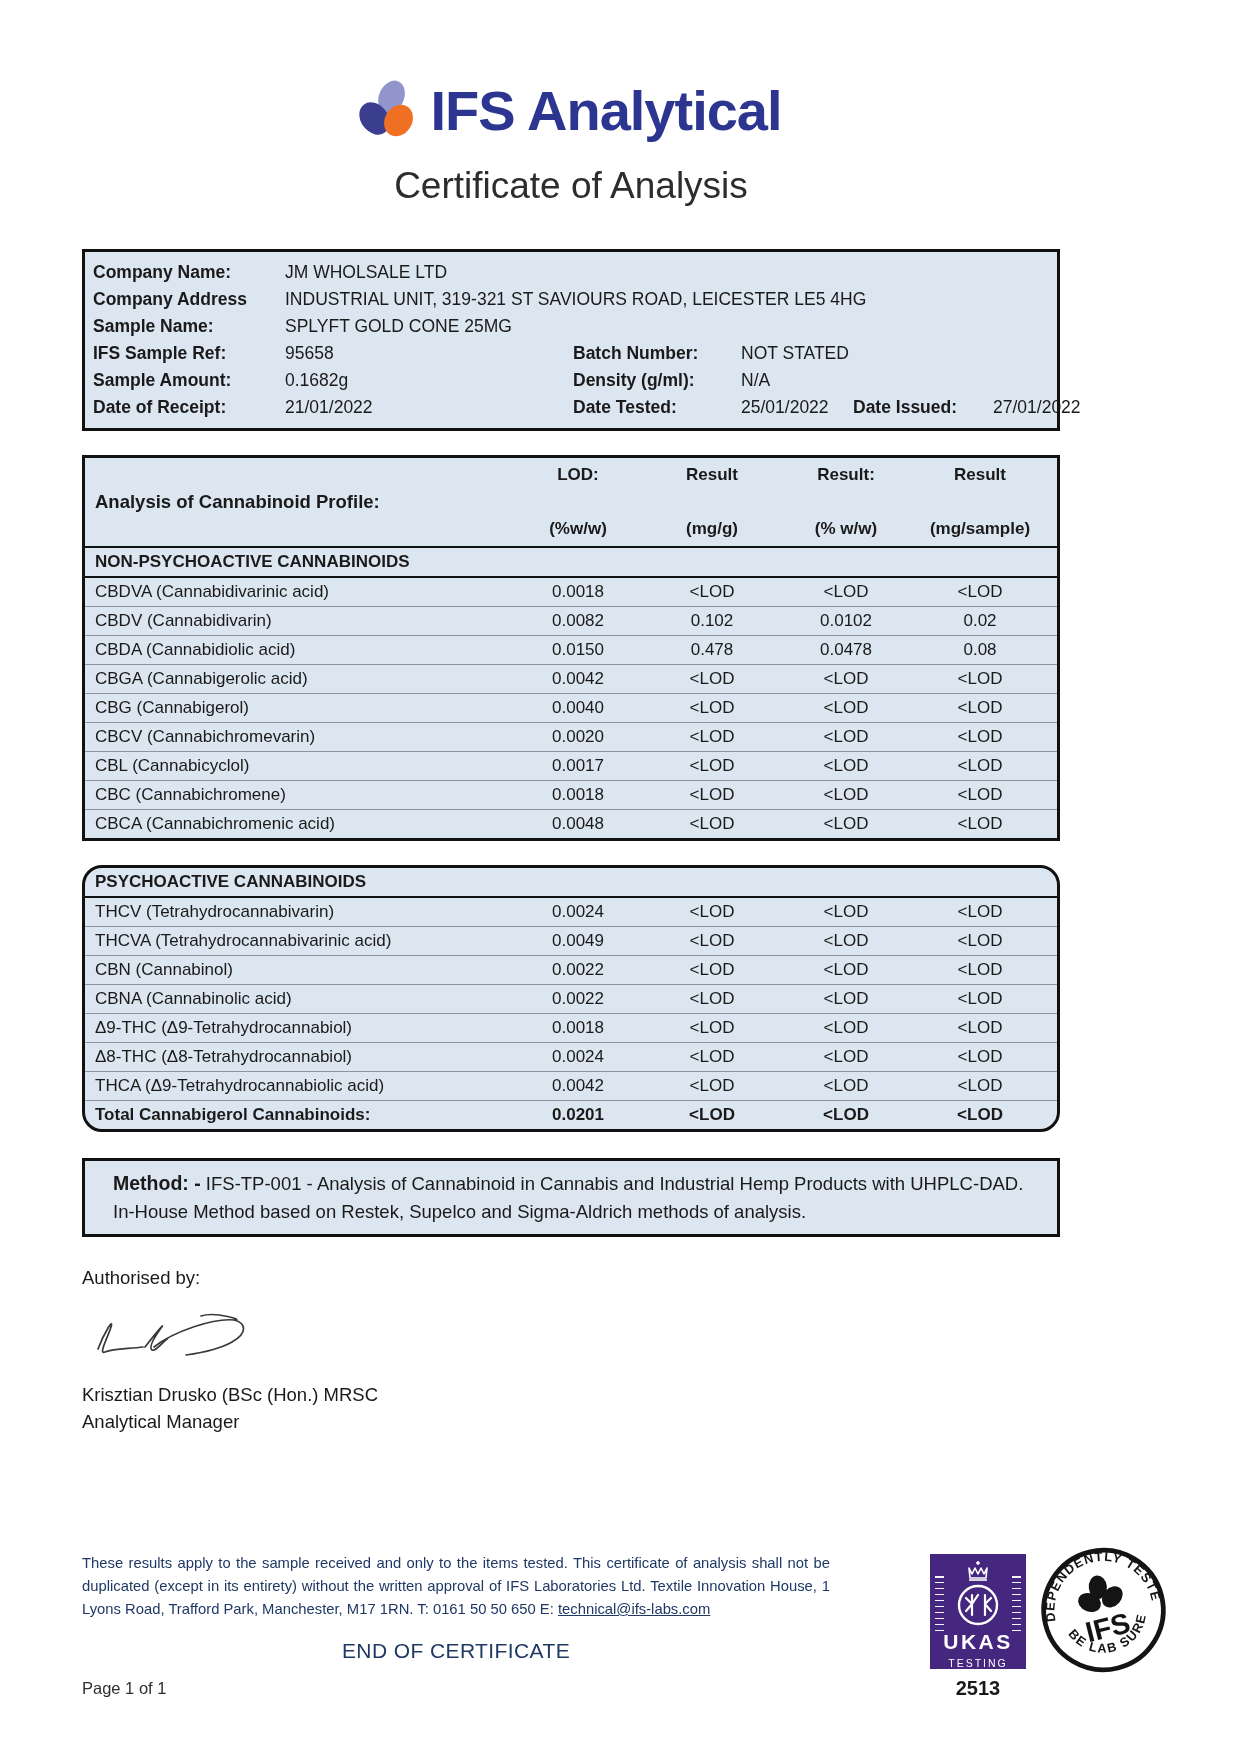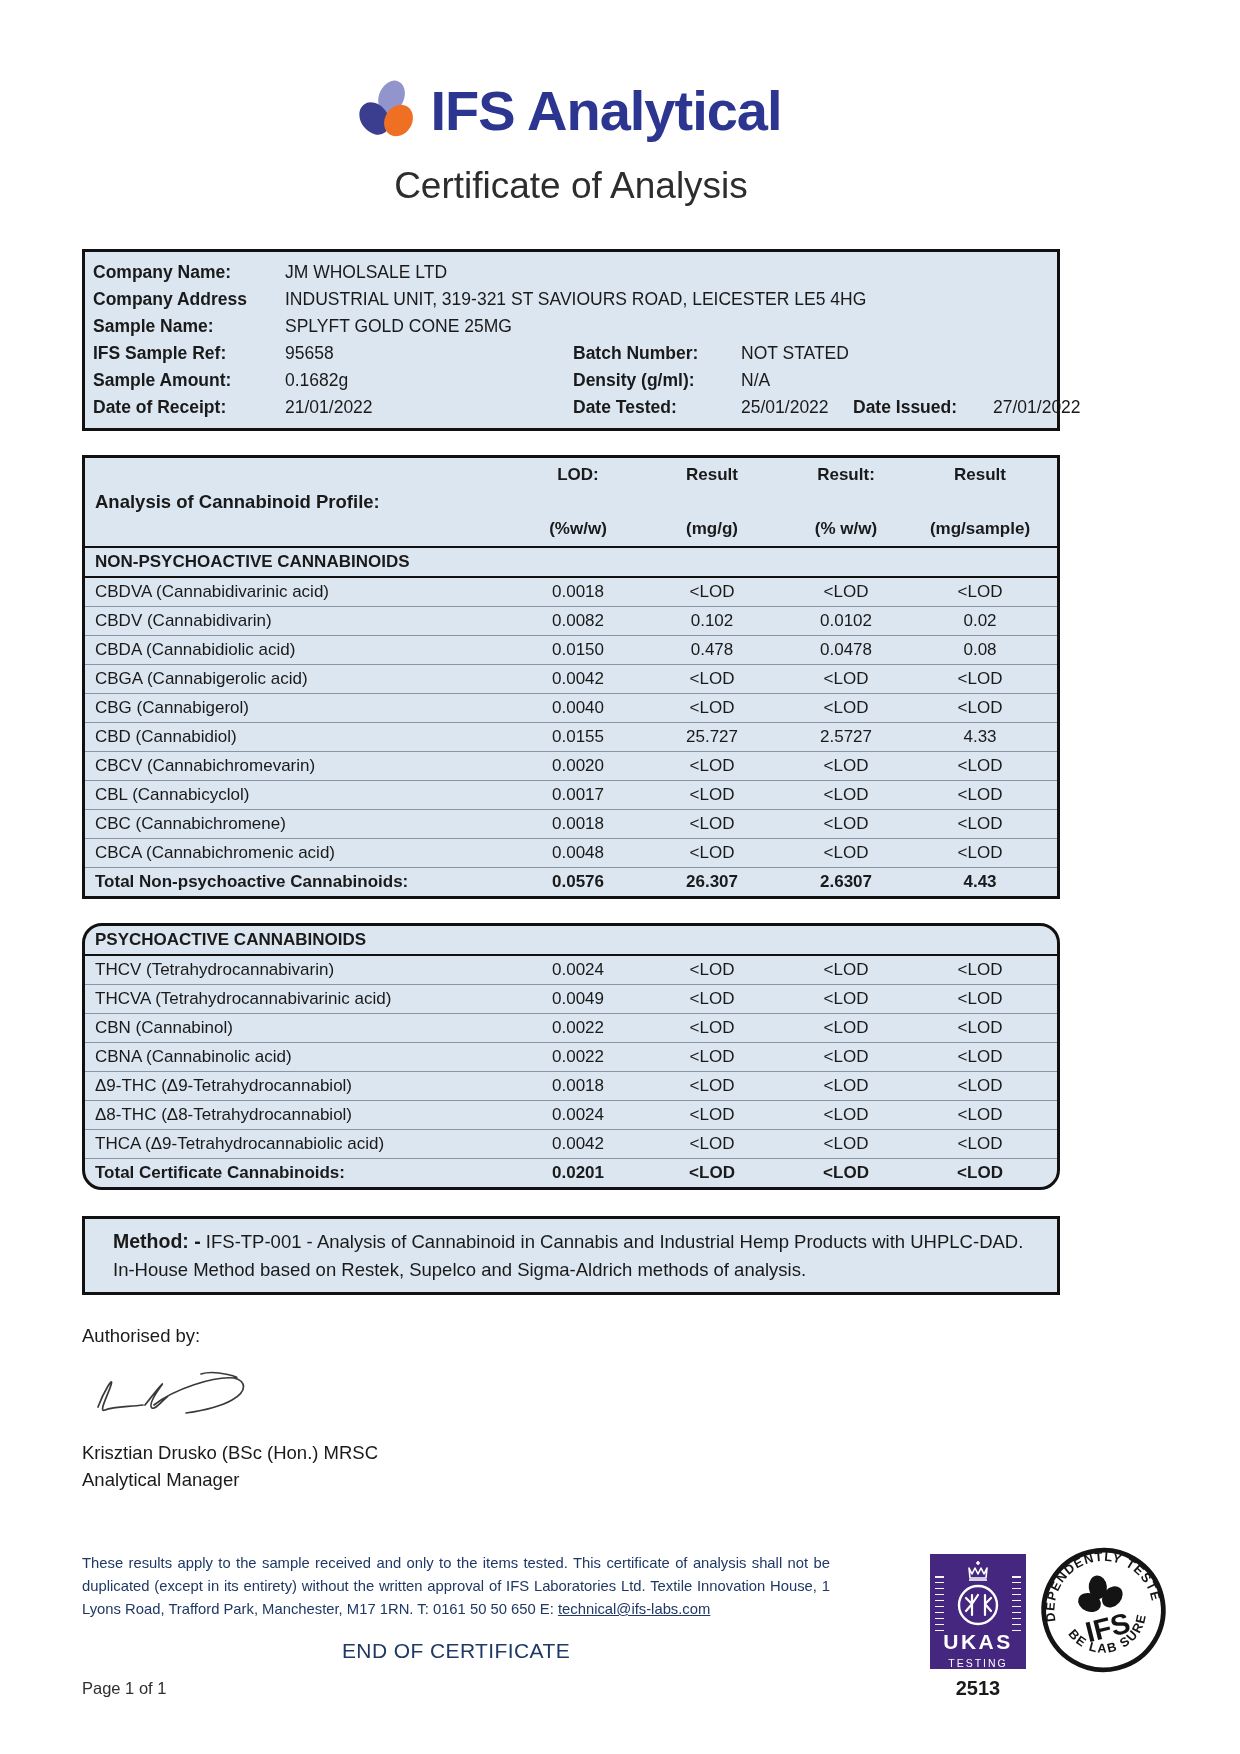--- a/index.html
+++ b/index.html
@@ -172,27 +172,20 @@
             <div class="val">&lt;LOD</div>
           </div>
           <div class="a-row">
             <div class="name">CBG (Cannabigerol)</div>
             <div class="val">0.0040</div>
             <div class="val">&lt;LOD</div>
             <div class="val">&lt;LOD</div>
             <div class="val">&lt;LOD</div>
           </div>
           <div class="a-row">
-            <div class="name">CBD (Cannabidiol)</div>
-            <div class="val">0.0155</div>
-            <div class="val">25.727</div>
-            <div class="val">2.5727</div>
-            <div class="val">4.33</div>
-          </div>
-          <div class="a-row">
             <div class="name">CBCV (Cannabichromevarin)</div>
             <div class="val">0.0020</div>
             <div class="val">&lt;LOD</div>
             <div class="val">&lt;LOD</div>
             <div class="val">&lt;LOD</div>
           </div>
           <div class="a-row">
             <div class="name">CBL (Cannabicyclol)</div>
             <div class="val">0.0017</div>
             <div class="val">&lt;LOD</div>
@@ -205,27 +198,20 @@
             <div class="val">&lt;LOD</div>
             <div class="val">&lt;LOD</div>
             <div class="val">&lt;LOD</div>
           </div>
           <div class="a-row">
             <div class="name">CBCA (Cannabichromenic acid)</div>
             <div class="val">0.0048</div>
             <div class="val">&lt;LOD</div>
             <div class="val">&lt;LOD</div>
             <div class="val">&lt;LOD</div>
-          </div>
-          <div class="a-row total">
-            <div class="name">Total Non-psychoactive Cannabinoids:</div>
-            <div class="val">0.0576</div>
-            <div class="val">26.307</div>
-            <div class="val">2.6307</div>
-            <div class="val">4.43</div>
           </div>
         </div>
     </div>
 
     <div class="a-box" style="background: rgb(220, 230, 241); border-radius: 20px;">
       <div class="sec-head">PSYCHOACTIVE CANNABINOIDS</div>
       <div id="rows-1">
           <div class="a-row">
             <div class="name">THCV (Tetrahydrocannabivarin)</div>
             <div class="val">0.0024</div>
@@ -269,21 +255,21 @@
             <div class="val">&lt;LOD</div>
           </div>
           <div class="a-row">
             <div class="name">THCA (Δ9-Tetrahydrocannabiolic acid)</div>
             <div class="val">0.0042</div>
             <div class="val">&lt;LOD</div>
             <div class="val">&lt;LOD</div>
             <div class="val">&lt;LOD</div>
           </div>
           <div class="a-row total">
-            <div class="name">Total Certificate Cannabinoids:</div>
+            <div class="name">Total Cannabigerol Cannabinoids:</div>
             <div class="val">0.0201</div>
             <div class="val">&lt;LOD</div>
             <div class="val">&lt;LOD</div>
             <div class="val">&lt;LOD</div>
           </div>
         </div>
     </div>
 
     <div class="method-box" style="background: rgb(220, 230, 241); padding-left: 28px;">
       <b>Method: -</b><span> IFS-TP-001 - Analysis of Cannabinoid in Cannabis and Industrial Hemp Products with UHPLC-DAD. In-House Method based on Restek, Supelco and Sigma-Aldrich methods of analysis.</span>

